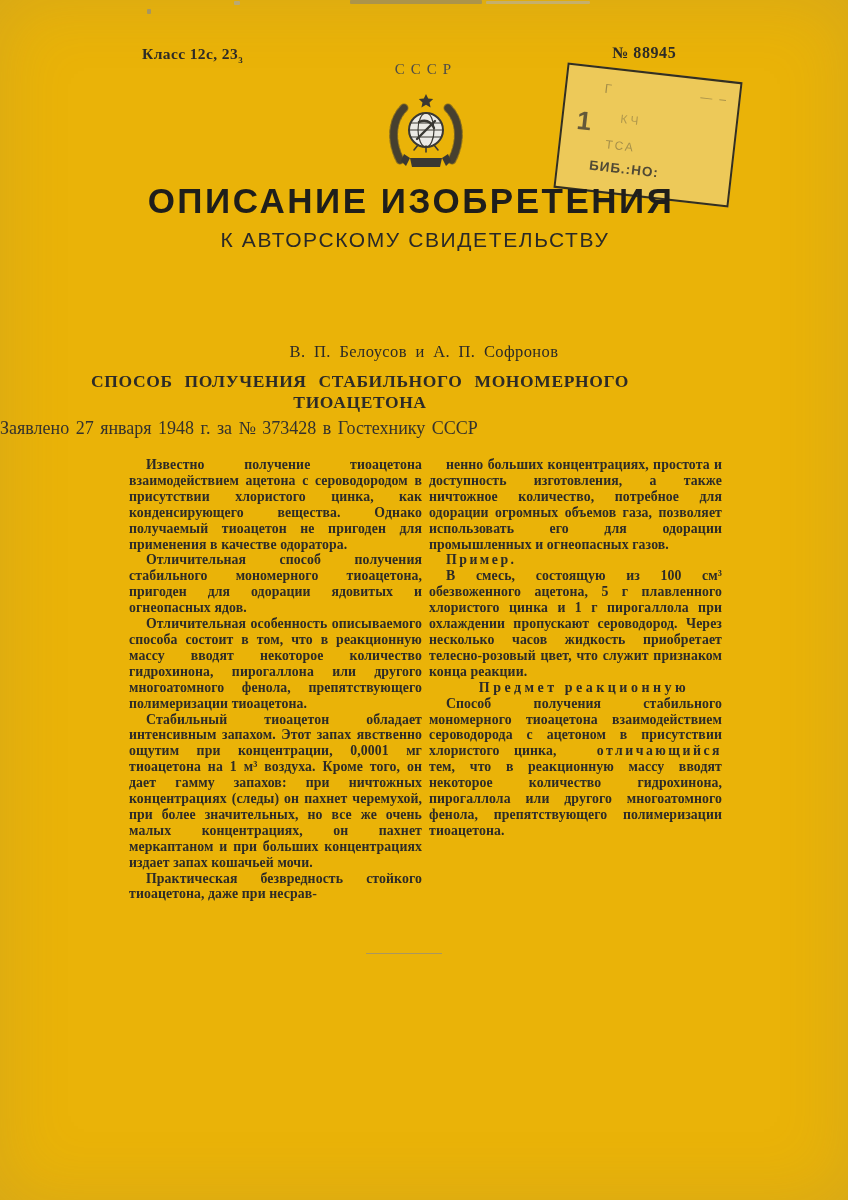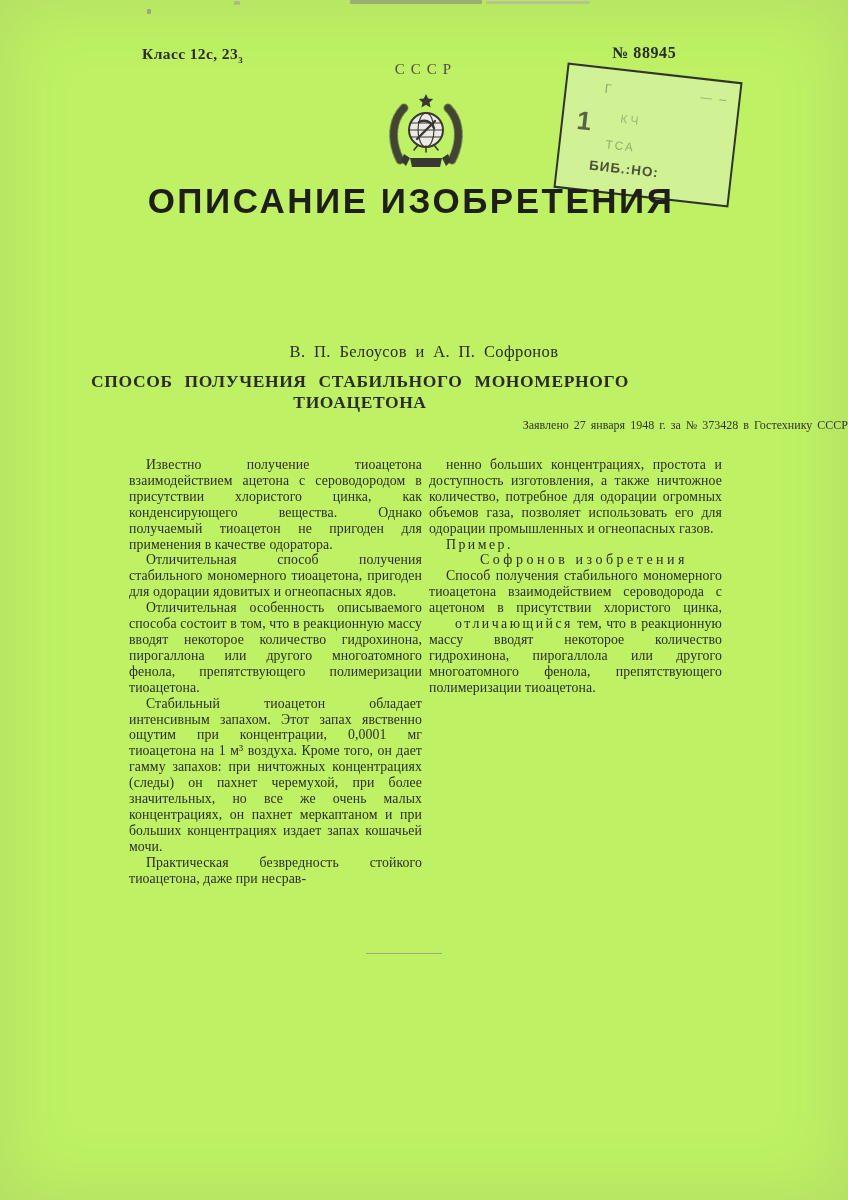--- a/index.html
+++ b/index.html
@@ -1,17 +1,17 @@
 <!DOCTYPE html>
 <html lang="ru"><head>
 <meta charset="utf-8">
 <style>
   html,body{margin:0;padding:0;}
   body{width:848px;height:1200px;background:#e8e6e2;font-family:"Liberation Serif",serif;}
-  .page{position:relative;width:848px;height:1200px;background:#bef264;overflow:hidden;
+  .page{position:relative;width:848px;height:1200px;background:#eab308;overflow:hidden;
         box-shadow:inset 0 0 70px rgba(120,114,102,.18);color:#2d2b27;}
 
   
   .artifact{position:absolute;border-radius:1px;}
   .a1{left:350px;top:0;width:132px;height:4px;background:#82807b;opacity:.55;}
   .a2{left:486px;top:1px;width:104px;height:3px;background:#b3b0aa;opacity:.6;}
   .a3{left:234px;top:1px;width:6px;height:4px;background:#a9a6a0;opacity:.7;}
   .a4{left:147px;top:9px;width:4px;height:5px;background:#8d8b86;opacity:.7;}
 
   
@@ -41,29 +41,29 @@
           font-size:35px;letter-spacing:2.5px;color:#1f1e1b;}
   .h-sub{position:absolute;left:0;top:228px;width:848px;padding-right:18px;box-sizing:border-box;
          text-align:center;font-family:"Liberation Sans",sans-serif;font-size:21px;
          letter-spacing:1.6px;color:#2a2927;}
 
   .authors{position:absolute;left:0;top:342px;width:848px;text-align:center;
            font-size:16.5px;word-spacing:4px;letter-spacing:.4px;}
   .inv-title{position:absolute;left:0;top:371px;width:748px;padding-right:28px;box-sizing:border-box;
              text-align:center;font-weight:bold;font-size:17.5px;letter-spacing:.6px;
              word-spacing:7px;line-height:21px;}
-  .filing{position:absolute;left:0;top:418px;width:848px;text-align:right;
-          font-size:12px;word-spacing:2px;color:#34322d;}
+  .filing{position:absolute;left:0;top:418px;width:848px;text-align:left;
+          font-size:18px;word-spacing:2px;color:#34322d;}
 
   
   .col{position:absolute;top:457px;width:293px;font-size:13.8px;line-height:15.9px;
        text-align:justify;letter-spacing:.1px;color:#2d2b27;}
   .col-left{left:129px;}
   .col-right{left:429px;}
-  .col p{margin:0;text-indent:17px;}
+  .col p{margin:0;text-indent:17px;font-weight:bold;}
   .example{letter-spacing:2.5px;}
   .sect-head{text-align:center;letter-spacing:3.5px;font-size:14px;margin:11px 0 10px;text-indent:0;}
   .claim-emph{letter-spacing:2.5px;margin-left:26px;}
 
   .divider{position:absolute;left:366px;top:953px;width:76px;height:1px;background:#8f8c85;opacity:.7;}
 </style>
 </head>
 <body>
 
 <div class="page">
@@ -108,20 +108,21 @@
   <div class="stamp">
     <span class="st-1">Г</span>
     <span class="st-dash">— –</span>
     <span class="st-num">1</span>
     <span class="st-2">КЧ</span>
     <span class="st-3">ТСА</span>
     <span class="st-4">БИБ.:НО:</span>
   </div>
 
   <div class="h-main">ОПИСАНИЕ ИЗОБРЕТЕНИЯ</div>
+  <div class="h-sub">К АВТОРСКОМУ СВИДЕТЕЛЬСТВУ</div>
 
   <div class="authors">В. П. Белоусов и А. П. Софронов</div>
 
   <div class="inv-title">
     <div>СПОСОБ ПОЛУЧЕНИЯ СТАБИЛЬНОГО МОНОМЕРНОГО</div>
     <div>ТИОАЦЕТОНА</div>
   </div>
 
   <div class="filing">Заявлено 27 января 1948 г. за № 373428 в Гостехнику СССР</div>
 
@@ -129,19 +130,20 @@
     <p>Известно получение тиоацетона взаимодействием ацетона с сероводородом в присутствии хлористого цинка, как конденсирующего вещества. Однако получаемый тиоацетон не пригоден для применения в качестве одоратора.</p>
     <p>Отличительная способ получения стабильного мономерного тиоацетона, пригоден для одорации ядовитых и огнеопасных ядов.</p>
     <p>Отличительная особенность описываемого способа состоит в том, что в реакционную массу вводят некоторое количество гидрохинона, пирогаллона или другого многоатомного фенола, препятствующего полимеризации тиоацетона.</p>
     <p>Стабильный тиоацетон обладает интенсивным запахом. Этот запах явственно ощутим при концентрации, 0,0001 мг тиоацетона на 1 м³ воздуха. Кроме того, он дает гамму запахов: при ничтожных концентрациях (следы) он пахнет черемухой, при более значительных, но все же очень малых концентрациях, он пахнет меркаптаном и при больших концентрациях издает запах кошачьей мочи.</p>
     <p>Практическая безвредность стойкого тиоацетона, даже при несрав-</p>
   </div>
 
   <div class="col col-right">
     <p>ненно больших концентрациях, простота и доступность изготовления, а также ничтожное количество, потребное для одорации огромных объемов газа, позволяет использовать его для одорации промышленных и огнеопасных газов.</p>
     <p class="example">Пример.</p>
-    <p class="sect-head">Софронов изобретения</p>
+    <p>В смесь, состоящую из 100 см³ обезвоженного ацетона, 5 г плавленного хлористого цинка и 1 г пирогаллола при охлаждении пропускают сероводород. Через несколько часов жидкость приобретает телесно-розовый цвет, что служит признаком конца реакции.</p>
+    <p class="sect-head">Предмет реакционную</p>
     <p><span>Способ получения стабильного мономерного тиоацетона взаимодействием сероводорода с ацетоном в присутствии хлористого цинка, </span><span class="claim-emph">отличающийся</span><span> тем, что в реакционную массу вводят некоторое количество гидрохинона, пирогаллола или другого многоатомного фенола, препятствующего полимеризации тиоацетона.</span></p>
   </div>
 
   <div class="divider"></div>
 
 </div>
 
 </body></html>

